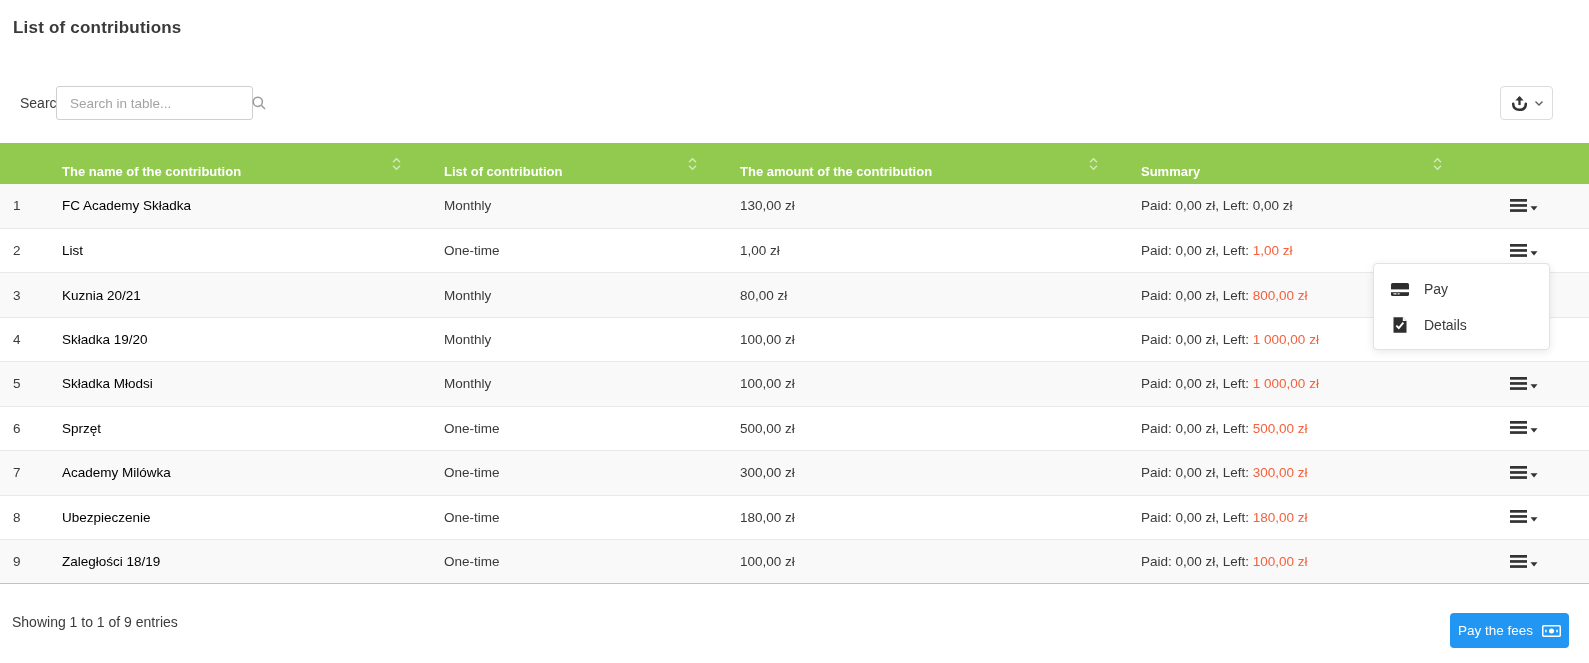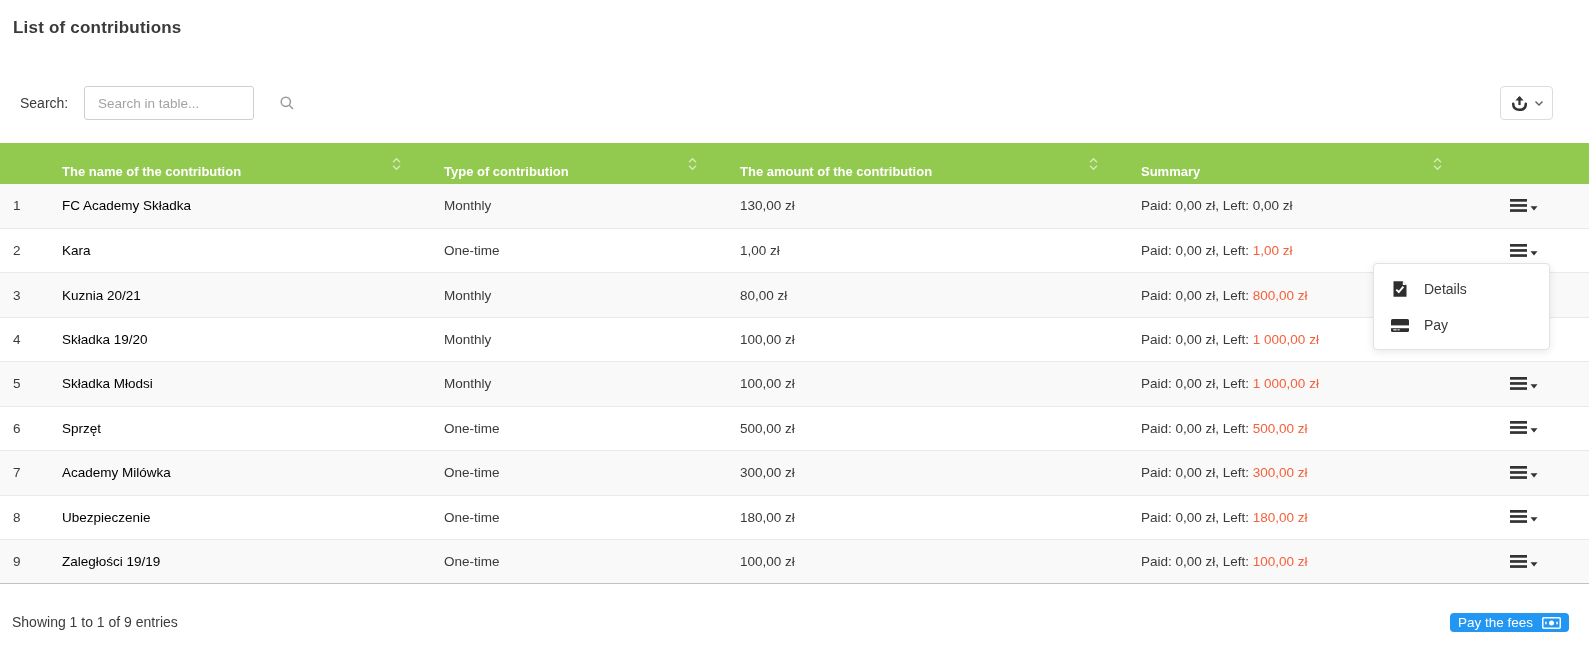--- a/index.html
+++ b/index.html
@@ -4,21 +4,21 @@
 <style>
   * { margin:0; padding:0; box-sizing:border-box; }
   html,body { background:#fff; }
   body { font-family:"Liberation Sans", sans-serif; color:#3c3c3c; }
   .page { position:relative; width:1589px; height:663px; overflow:hidden; background:#fff; }
 
   .page-title { position:absolute; left:13px; top:18px; font-size:17px; font-weight:700; color:#3a3a3a; letter-spacing:.2px; }
 
   
   .search-label { position:absolute; left:20px; top:95px; font-size:14px; color:#3c3c3c; }
-  .search-box { position:absolute; left:84px; top:86px; width:170px; height:34px; border:1px solid #cfcfcf; border-radius:3px; background:#fff; display:flex; align-items:center; }
+  .search-box { position:absolute; left:56px; top:86px; width:197px; height:34px; border:1px solid #cfcfcf; border-radius:3px; background:#fff; display:flex; align-items:center; }
   .search-box input { flex:1; border:none; outline:none; background:transparent; font-family:"Liberation Sans", sans-serif; font-size:13.5px; color:#3c3c3c; padding:0 4px 0 13px; }
   .search-box input::placeholder { color:#a3a3a3; }
   .search-box .sicon { margin-right:10px; display:flex; }
 
   .export-button { position:absolute; left:1500px; top:86px; width:53px; height:34px; background:#fff; border:1px solid #dcdcdc; border-radius:4px; display:flex; align-items:center; justify-content:center; gap:5px; cursor:pointer; }
 
   
   table.contrib { position:absolute; left:0; top:143px; width:1589px; border-collapse:collapse; table-layout:fixed; font-size:13.5px; }
   thead th { background:#92c94f; color:#fff; font-size:13px; font-weight:700; text-align:left; height:41px; padding:16px 0 0 12px; position:relative; }
   thead th.no-pad { padding:0; }
@@ -34,21 +34,21 @@
   td.act { text-align:center; padding-left:0; }
   .row-menu-btn { background:transparent; border:none; cursor:pointer; padding:2px 4px; line-height:0; }
 
   
   .dropdown { position:absolute; left:1373px; top:263px; width:177px; height:87px; background:#fff; border:1px solid #e2e2e2; border-radius:4px; box-shadow:0 2px 8px rgba(0,0,0,.09); z-index:20; padding:7px 0; }
   .menu-item { height:36px; display:flex; align-items:center; gap:15px; padding-left:17px; font-size:14px; color:#3a3a3a; cursor:pointer; }
   .menu-item .micon { display:flex; line-height:0; }
 
   
   .entries-info { position:absolute; left:12px; top:614px; font-size:14px; color:#3c3c3c; }
-  .pay-fees-button { position:absolute; left:1450px; top:613px; height:19px; padding:0 8px; background:#2196f3; color:#fff; border:none; border-radius:4px; font-family:"Liberation Sans", sans-serif; font-size:13.5px; display:flex; align-items:center; gap:9px; cursor:pointer; }
+  .pay-fees-button { position:absolute; left:1450px; top:613px; height:35px; padding:0 8px; background:#2196f3; color:#fff; border:none; border-radius:4px; font-family:"Liberation Sans", sans-serif; font-size:13.5px; display:flex; align-items:center; gap:9px; cursor:pointer; }
 </style>
 </head>
 <body>
 
 <div class="page">
 
   <div class="page-title">List of contributions</div>
 
   <div class="search-label">Search:</div>
   <div class="search-box">
@@ -86,21 +86,21 @@
         <col style="width:130px">
     </colgroup>
     <thead>
       <tr>
         <th class="no-pad"></th>
         <th><span>The name of the contribution</span>
           <span class="sort"><svg width="11" height="14" viewBox="0 0 11 14">
                 <polyline points="2,5.3 5.5,1.8 9,5.3" fill="none" stroke="rgba(255,255,255,.6)" stroke-width="1.5"></polyline>
                 <polyline points="2,8.7 5.5,12.2 9,8.7" fill="none" stroke="rgba(255,255,255,.6)" stroke-width="1.5"></polyline>
               </svg></span></th>
-        <th><span>Type of contribution</span>
+        <th><span>List of contribution</span>
           <span class="sort"><svg width="11" height="14" viewBox="0 0 11 14">
                 <polyline points="2,5.3 5.5,1.8 9,5.3" fill="none" stroke="rgba(255,255,255,.6)" stroke-width="1.5"></polyline>
                 <polyline points="2,8.7 5.5,12.2 9,8.7" fill="none" stroke="rgba(255,255,255,.6)" stroke-width="1.5"></polyline>
               </svg></span></th>
         <th><span>The amount of the contribution</span>
           <span class="sort"><svg width="11" height="14" viewBox="0 0 11 14">
                 <polyline points="2,5.3 5.5,1.8 9,5.3" fill="none" stroke="rgba(255,255,255,.6)" stroke-width="1.5"></polyline>
                 <polyline points="2,8.7 5.5,12.2 9,8.7" fill="none" stroke="rgba(255,255,255,.6)" stroke-width="1.5"></polyline>
               </svg></span></th>
         <th><span>Summary</span>
@@ -126,21 +126,21 @@
             <rect x="0" y="6.1" width="17" height="2.7" fill="#333"></rect>
             <rect x="0" y="11.2" width="17" height="2.7" fill="#333"></rect>
             <path d="M20.5 8.2 h7 l-3.5 4.3 z" fill="#333"></path>
           </svg>
         </span>
       </button>
     </td>
   </tr>
         <tr>
     <td class="idx">2</td>
-    <td><a href="#" class="name-link">Kara</a></td>
+    <td><a href="#" class="name-link">List</a></td>
     <td>One-time</td>
     <td>1,00 zł</td>
     <td><span>Paid: 0,00 zł, Left: </span><span class="due">1,00 zł</span></td>
     <td class="act">
       <button class="row-menu-btn">
         <span style="line-height:0;">
           <svg width="28" height="15" viewBox="0 0 28 15">
             <rect x="0" y="1" width="17" height="2.7" fill="#333"></rect>
             <rect x="0" y="6.1" width="17" height="2.7" fill="#333"></rect>
             <rect x="0" y="11.2" width="17" height="2.7" fill="#333"></rect>
@@ -259,62 +259,62 @@
             <rect x="0" y="6.1" width="17" height="2.7" fill="#333"></rect>
             <rect x="0" y="11.2" width="17" height="2.7" fill="#333"></rect>
             <path d="M20.5 8.2 h7 l-3.5 4.3 z" fill="#333"></path>
           </svg>
         </span>
       </button>
     </td>
   </tr>
         <tr>
     <td class="idx">9</td>
-    <td><a href="#" class="name-link">Zaległości 19/19</a></td>
+    <td><a href="#" class="name-link">Zaległości 18/19</a></td>
     <td>One-time</td>
     <td>100,00 zł</td>
     <td><span>Paid: 0,00 zł, Left: </span><span class="due">100,00 zł</span></td>
     <td class="act">
       <button class="row-menu-btn">
         <span style="line-height:0;">
           <svg width="28" height="15" viewBox="0 0 28 15">
             <rect x="0" y="1" width="17" height="2.7" fill="#333"></rect>
             <rect x="0" y="6.1" width="17" height="2.7" fill="#333"></rect>
             <rect x="0" y="11.2" width="17" height="2.7" fill="#333"></rect>
             <path d="M20.5 8.2 h7 l-3.5 4.3 z" fill="#333"></path>
           </svg>
         </span>
       </button>
     </td>
   </tr>
       </tbody>
   </table>
 
   <div class="dropdown">
-    <div class="menu-item">
-      <span class="micon">
-        <svg width="18" height="18" viewBox="0 0 18 18">
-          <path d="M2.5 1.2 h9.3 l3.7 3.7 v11.9 h-13 z" fill="#2e2e2e"></path>
-          <path d="M11.8 1.2 l3.7 3.7 h-3.7 z" fill="#fff"></path>
-          <polyline points="5.3,9.6 7.8,12 12.4,6.6" fill="none" stroke="#fff" stroke-width="1.9"></polyline>
-        </svg>
-      </span>
-      <span>Details</span>
-    </div>
     <div class="menu-item">
       <span class="micon">
         <svg width="18" height="13" viewBox="0 0 18 13">
           <rect x="0" y="0" width="18" height="13" rx="1.6" fill="#2e2e2e"></rect>
           <rect x="0" y="6.4" width="18" height="2.8" fill="#fff"></rect>
           <rect x="2.4" y="10.3" width="3.2" height="1.1" fill="#fff"></rect>
           <rect x="6.6" y="10.3" width="2" height="1.1" fill="#fff"></rect>
         </svg>
       </span>
       <span>Pay</span>
     </div>
+    <div class="menu-item">
+      <span class="micon">
+        <svg width="18" height="18" viewBox="0 0 18 18">
+          <path d="M2.5 1.2 h9.3 l3.7 3.7 v11.9 h-13 z" fill="#2e2e2e"></path>
+          <path d="M11.8 1.2 l3.7 3.7 h-3.7 z" fill="#fff"></path>
+          <polyline points="5.3,9.6 7.8,12 12.4,6.6" fill="none" stroke="#fff" stroke-width="1.9"></polyline>
+        </svg>
+      </span>
+      <span>Details</span>
+    </div>
   </div>
 
   <div class="entries-info">Showing 1 to 1 of 9 entries</div>
 
   <button class="pay-fees-button">
     <span>Pay the fees</span>
     <span style="line-height:0;">
       <svg width="19" height="12" viewBox="0 0 19 12">
         <rect x="0.75" y="0.75" width="17.5" height="10.5" rx="1" fill="none" stroke="#fff" stroke-width="1.5"></rect>
         <circle cx="9.5" cy="6" r="2.5" fill="#fff"></circle>

